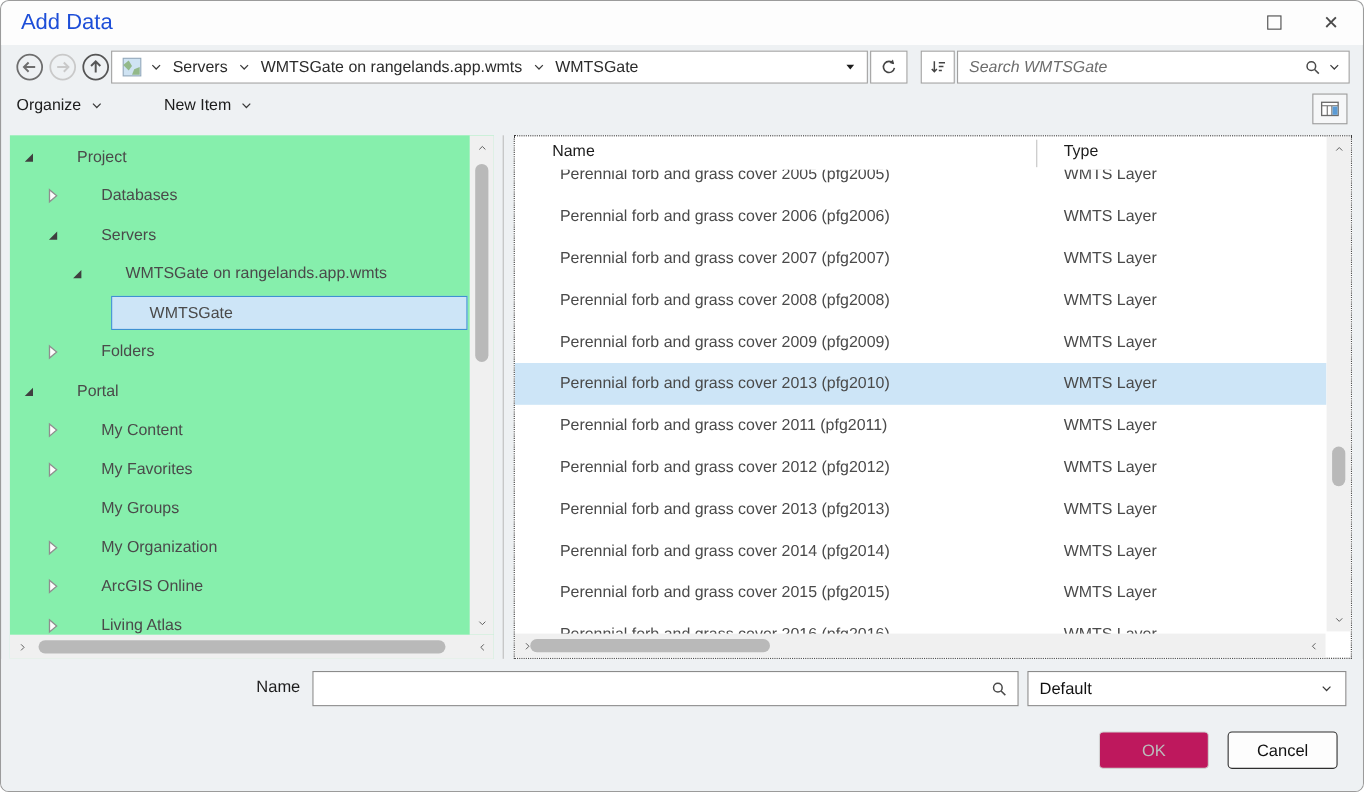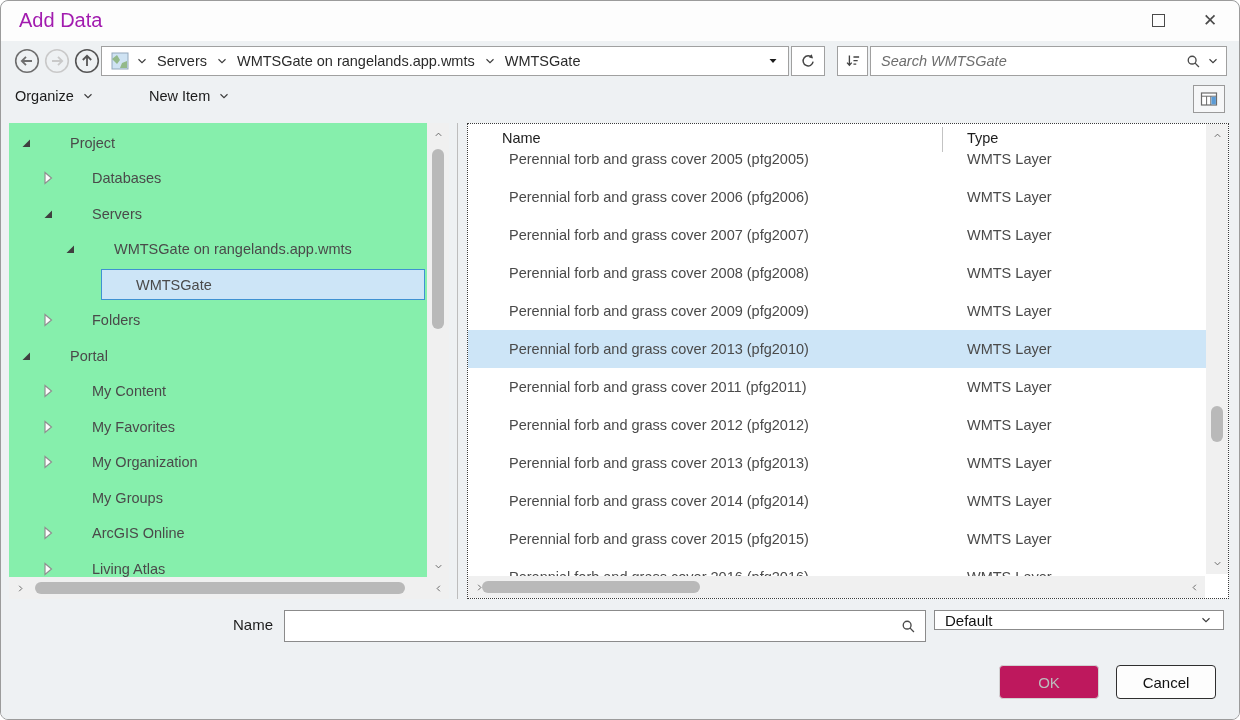--- a/index.html
+++ b/index.html
@@ -4,21 +4,21 @@
 <style>
   * { margin:0; padding:0; box-sizing:border-box; }
   html,body { background:#ffffff; font-family:"Liberation Sans", sans-serif; }
   .window {
     position:relative; width:1240px; height:720px;
     background:#eef1f3; border:1px solid #9b9b9b; border-radius:8px;
     overflow:hidden; color:#2b2b2b; font-size:14.5px;
   }
   
   .titlebar { position:absolute; left:0; top:0; width:100%; height:40px; background:#fdfdfd; border-radius:8px 8px 0 0; }
-  .title { position:absolute; left:18px; top:8px; font-size:20px; color:#a21caf; }
+  .title { position:absolute; left:18px; top:8px; font-size:20px; color:#1d4ed8; }
   .win-btn { position:absolute; top:0; width:46px; height:38px; display:flex; align-items:center; justify-content:center; color:#4a4a4a; }
   .btn-max { right:58px; }
   .btn-close { right:6px; font-size:17px; }
   .max-glyph { width:13px; height:13px; border:1.4px solid #4a4a4a; }
   
   .toolbar1 { position:absolute; left:0; top:40px; width:100%; height:40px; }
   .navbtn { position:absolute; top:6px; width:28px; height:28px; }
   .addressbar { position:absolute; left:100px; top:5px; width:688px; height:30px; background:#fff; border:1px solid #a0a0a0; display:flex; align-items:center; padding:0 8px; gap:5px; }
   .seg { color:#2b2b2b; white-space:nowrap; padding:0 3px; }
   .chev { width:14px; height:14px; color:#3c3c3c; flex:0 0 auto; }
@@ -80,21 +80,21 @@
   .tree-hthumb { left:26px; width:370px; }
   .list-hthumb { left:14px; width:218px; }
   .rot90  { transform:rotate(-90deg); }
   .rot270 { transform:rotate(90deg); }
   .rot180 { transform:rotate(180deg); }
   
   .footer { position:absolute; left:0; top:598px; width:100%; height:122px; background:#eef1f3; }
   .name-label { position:absolute; left:170px; top:17px; width:102px; text-align:right; font-size:15px; color:#1c1c1c; }
   .name-input { position:absolute; left:283px; top:11px; width:642px; height:32px; background:#fff; border:1px solid #8b8b8b; display:flex; align-items:center; padding:0 8px; }
   .name-input input { flex:1; border:none; outline:none; font-size:15px; font-family:"Liberation Sans", sans-serif; min-width:0; }
-  .format-select { position:absolute; left:933px; top:11px; width:290px; height:20px; background:#fff; border:1px solid #8b8b8b; display:flex; align-items:center; padding:0 10px; font-size:15px; color:#111; }
+  .format-select { position:absolute; left:933px; top:11px; width:290px; height:32px; background:#fff; border:1px solid #8b8b8b; display:flex; align-items:center; padding:0 10px; font-size:15px; color:#111; }
   .format-select .chev { margin-left:auto; }
   .btn { position:absolute; top:66px; width:100px; height:34px; border-radius:4px; display:flex; align-items:center; justify-content:center; font-size:15px; }
   .btn-ok { left:998px; background:#be185d; border:1px solid #d2d2d2; color:#bcbcbc; }
   .btn-cancel { left:1115px; background:#fdfdfd; border:1.6px solid #2f2f2f; color:#111; }
   .hidden-defs { position:absolute; width:0; height:0; overflow:hidden; }
 </style>
 </head>
 <body>
 
 <svg class="hidden-defs" xmlns="http://www.w3.org/2000/svg" aria-hidden="true">
@@ -448,46 +448,46 @@
             </svg>
 
     </span>
     <span class="tree-sel">
       <svg class="ticon">
               <use href="#"></use>
             </svg>
       <span class="tlabel">My Favorites</span>
     </span>
   </div>
+        <div class="tree-row" data-expander="none" style="--indent: 1;">
+    <span class="t-indent"></span>
+    <span class="expander">
+      
+      
+    </span>
+    <span class="tree-sel">
+      <svg class="ticon">
+              <use href="#"></use>
+            </svg>
+      <span class="tlabel">My Groups</span>
+    </span>
+  </div>
         <div class="tree-row" data-expander="collapsed" style="--indent: 1;">
     <span class="t-indent"></span>
     <span class="expander">
       <svg class="exp-c" width="18" height="18">
               <use href="#i-exp-c"></use>
             </svg>
 
     </span>
     <span class="tree-sel">
       <svg class="ticon">
               <use href="#"></use>
             </svg>
       <span class="tlabel">My Organization</span>
-    </span>
-  </div>
-        <div class="tree-row" data-expander="none" style="--indent: 1;">
-    <span class="t-indent"></span>
-    <span class="expander">
-      
-      
-    </span>
-    <span class="tree-sel">
-      <svg class="ticon">
-              <use href="#"></use>
-            </svg>
-      <span class="tlabel">My Groups</span>
     </span>
   </div>
         <div class="tree-row" data-expander="collapsed" style="--indent: 1;">
     <span class="t-indent"></span>
     <span class="expander">
       <svg class="exp-c" width="18" height="18">
               <use href="#i-exp-c"></use>
             </svg>
 
     </span>

